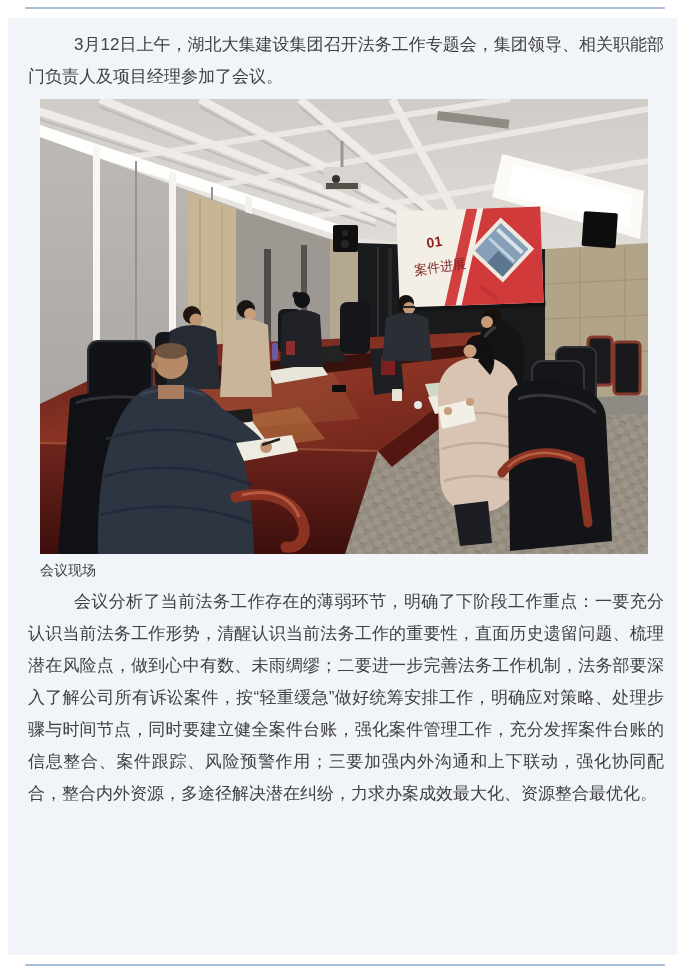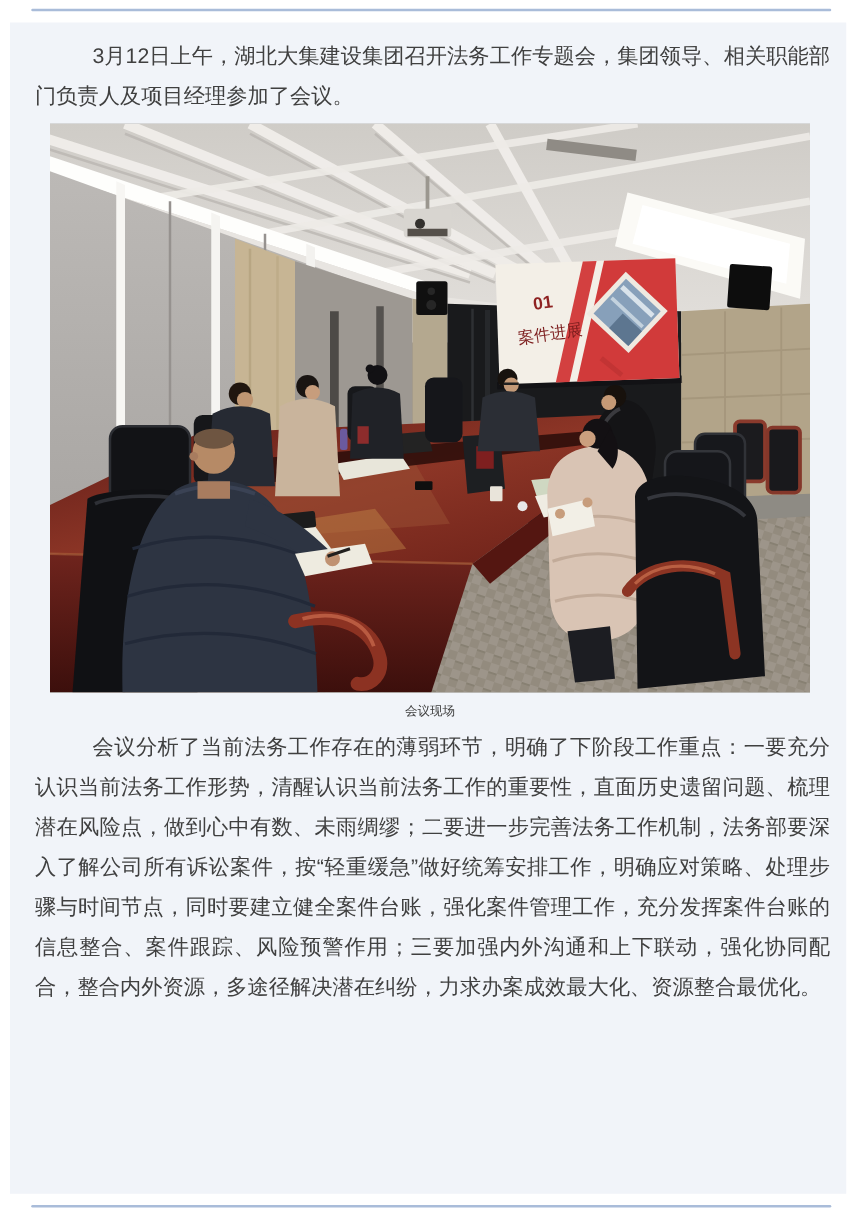--- a/index.html
+++ b/index.html
@@ -8,21 +8,21 @@
   .divider{position:absolute;left:25px;width:640px;height:2px;background:#a9bcd9;border-radius:1px;}
   .divider-top{top:7px;}
   .divider-bottom{top:964px;}
   .panel{position:absolute;left:8px;top:18px;width:669px;height:937px;background:#f1f4f9;
          box-sizing:border-box;padding:5px 13px 0 20px;overflow:hidden;}
   .panel p{margin:6px 0;font-size:17px;line-height:32px;color:#404040;
            text-align:justify;text-indent:46px;}
   figure{margin:2px 0 0 12px;padding:0;}
   .photo{width:608px;height:455px;overflow:hidden;background:#8b857c;}
   .photo svg{display:block;}
-  figcaption{width:608px;text-align:center;font-size:10px;color:#3e3e3e;margin:8px 0 2px 0;}
+  figcaption{width:608px;text-align:left;font-size:14px;color:#3e3e3e;margin:8px 0 2px 0;}
 </style>
 </head>
 <body>
 
 <div class="page">
   <div class="divider divider-top"></div>
 
   <div class="panel">
     <p>3月12日上午，湖北大集建设集团召开法务工作专题会，集团领导、相关职能部门负责人及项目经理参加了会议。</p>
 

